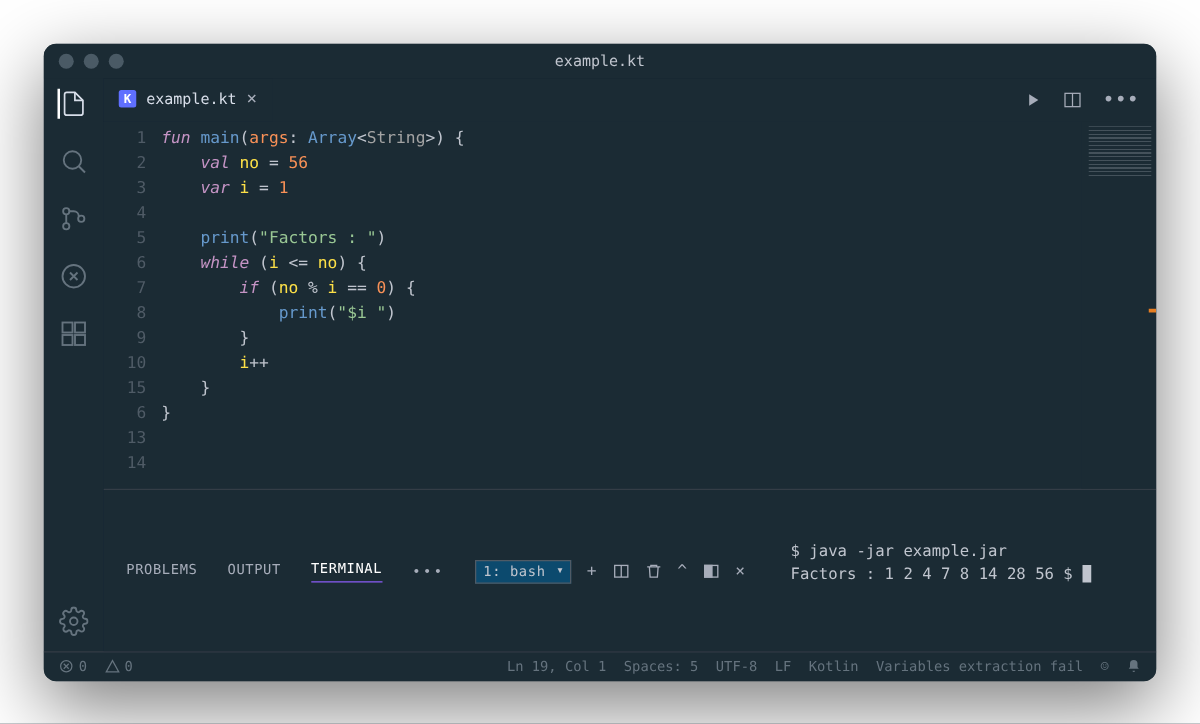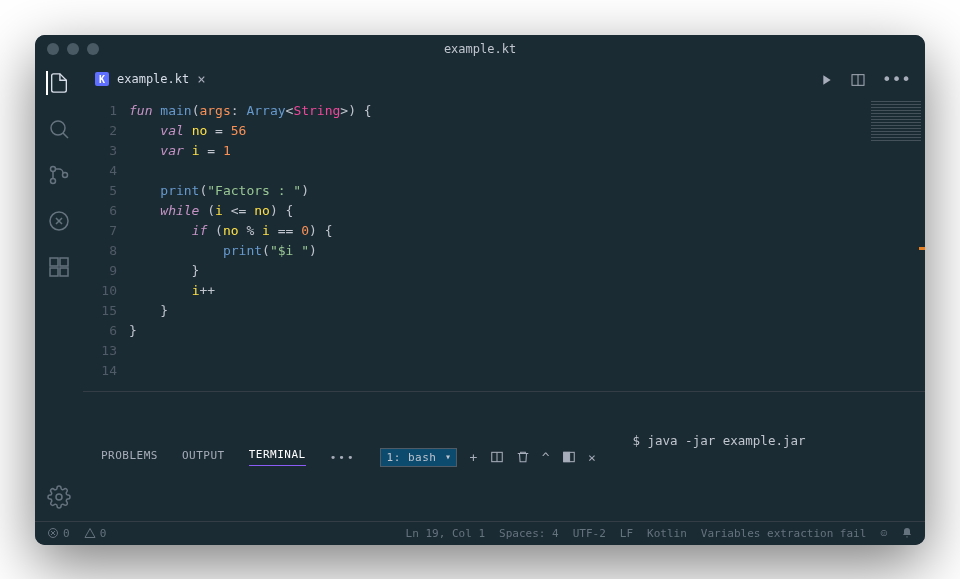--- a/index.html
+++ b/index.html
@@ -23,21 +23,21 @@
 .tab-actions .ic { cursor: pointer; }
 .editor-wrap { flex: 1; display: flex; position: relative; overflow: hidden; }
 .gutter { width: 46px; text-align: right; padding: 4px 12px 4px 0; color: #4f5b66; font-size: 13px; line-height: 20px; user-select: none; }
 .code { flex: 1; padding: 4px 0; font-size: 13px; line-height: 20px; color: #c0c5ce; white-space: pre; overflow: hidden; }
 .minimap { width: 60px; background: #1b2b34; position: relative; }
 .minimap-blob { position: absolute; top: 4px; right: 4px; width: 50px; height: 40px; opacity: 0.25; background: repeating-linear-gradient(#c0c5ce 0 1px, transparent 1px 3px); }
 .kw { color: #c594c5; font-style: italic; }
 .fn { color: #6699cc; }
 .pr { color: #f99157; }
 .tp { color: #6699cc; }
-.gn { color: #ec4899; }
+.gn { color: #a3a3a3; }
 .op { color: #c0c5ce; }
 .nm { color: #f99157; }
 .st { color: #99c794; }
 .vr { color: #fde047; }
 .panel { height: 130px; border-top: 1px solid #343d46; display: flex; flex-direction: row; background: #1b2b34; }
 .panel-tabs { display: flex; align-items: center; gap: 24px; padding: 8px 18px 6px; font-size: 11px; color: #a7adba; letter-spacing: 0.5px; }
 .panel-tabs .pt { cursor: pointer; padding-bottom: 4px; }
 .panel-tabs .pt.active { color: #fff; border-bottom: 1px solid #8b5cf6; }
 .panel-tabs .dots { cursor: pointer; letter-spacing: 2px; }
 .panel-right { margin-left: auto; display: flex; align-items: center; gap: 12px; color: #a7adba; }
@@ -181,21 +181,21 @@
             <span class="pic" style="width:14px;height:14px;display:inline-block;">
               <svg viewBox="0 0 24 24" fill="none" stroke="currentColor" stroke-width="1.8">
                   <rect x="3" y="4" width="18" height="16"></rect>
                   <rect x="3" y="4" width="10" height="16" fill="currentColor"></rect>
                 </svg>
             </span>
             <span class="pic">×</span>
           </div>
         </div>
         <div class="terminal" id="terminal">
-          <div>$ java -jar example.jar</div>
+          <div>$ java -jar example.jar</div><div>Factors : 1 2 4 7 8 14 28 56 $ <span class="cursor-block"></span></div>
         </div>
       </div>
     </div>
   </div>
 
   <div class="statusbar">
     <span class="sb">
       <span style="width:12px;height:12px;display:inline-block;"><svg viewBox="0 0 24 24" fill="none" stroke="currentColor" stroke-width="2">
             <circle cx="12" cy="12" r="9"></circle>
             <line x1="8" y1="8" x2="16" y2="16"></line>
@@ -204,22 +204,22 @@
       <span>0</span>
     </span>
     <span class="sb">
       <span style="width:12px;height:12px;display:inline-block;"><svg viewBox="0 0 24 24" fill="none" stroke="currentColor" stroke-width="2">
             <path d="M12 3l10 18H2z"></path>
           </svg></span>
       <span>0</span>
     </span>
     <span class="spacer"></span>
     <span class="sb">Ln 19, Col 1</span>
-    <span class="sb">Spaces: 4</span>
-    <span class="sb">UTF-2</span>
+    <span class="sb">Spaces: 5</span>
+    <span class="sb">UTF-8</span>
     <span class="sb">LF</span>
     <span class="sb">Kotlin</span>
     <span class="sb">Variables extraction fail</span>
     <span class="sb">☺</span>
     <span class="sb">
       <span style="width:12px;height:12px;display:inline-block;"><svg viewBox="0 0 24 24" fill="currentColor">
             <path d="M12 2a6 6 0 0 0-6 6v5l-2 3h16l-2-3V8a6 6 0 0 0-6-6zM10 19a2 2 0 0 0 4 0"></path>
           </svg></span>
     </span>
   </div>

